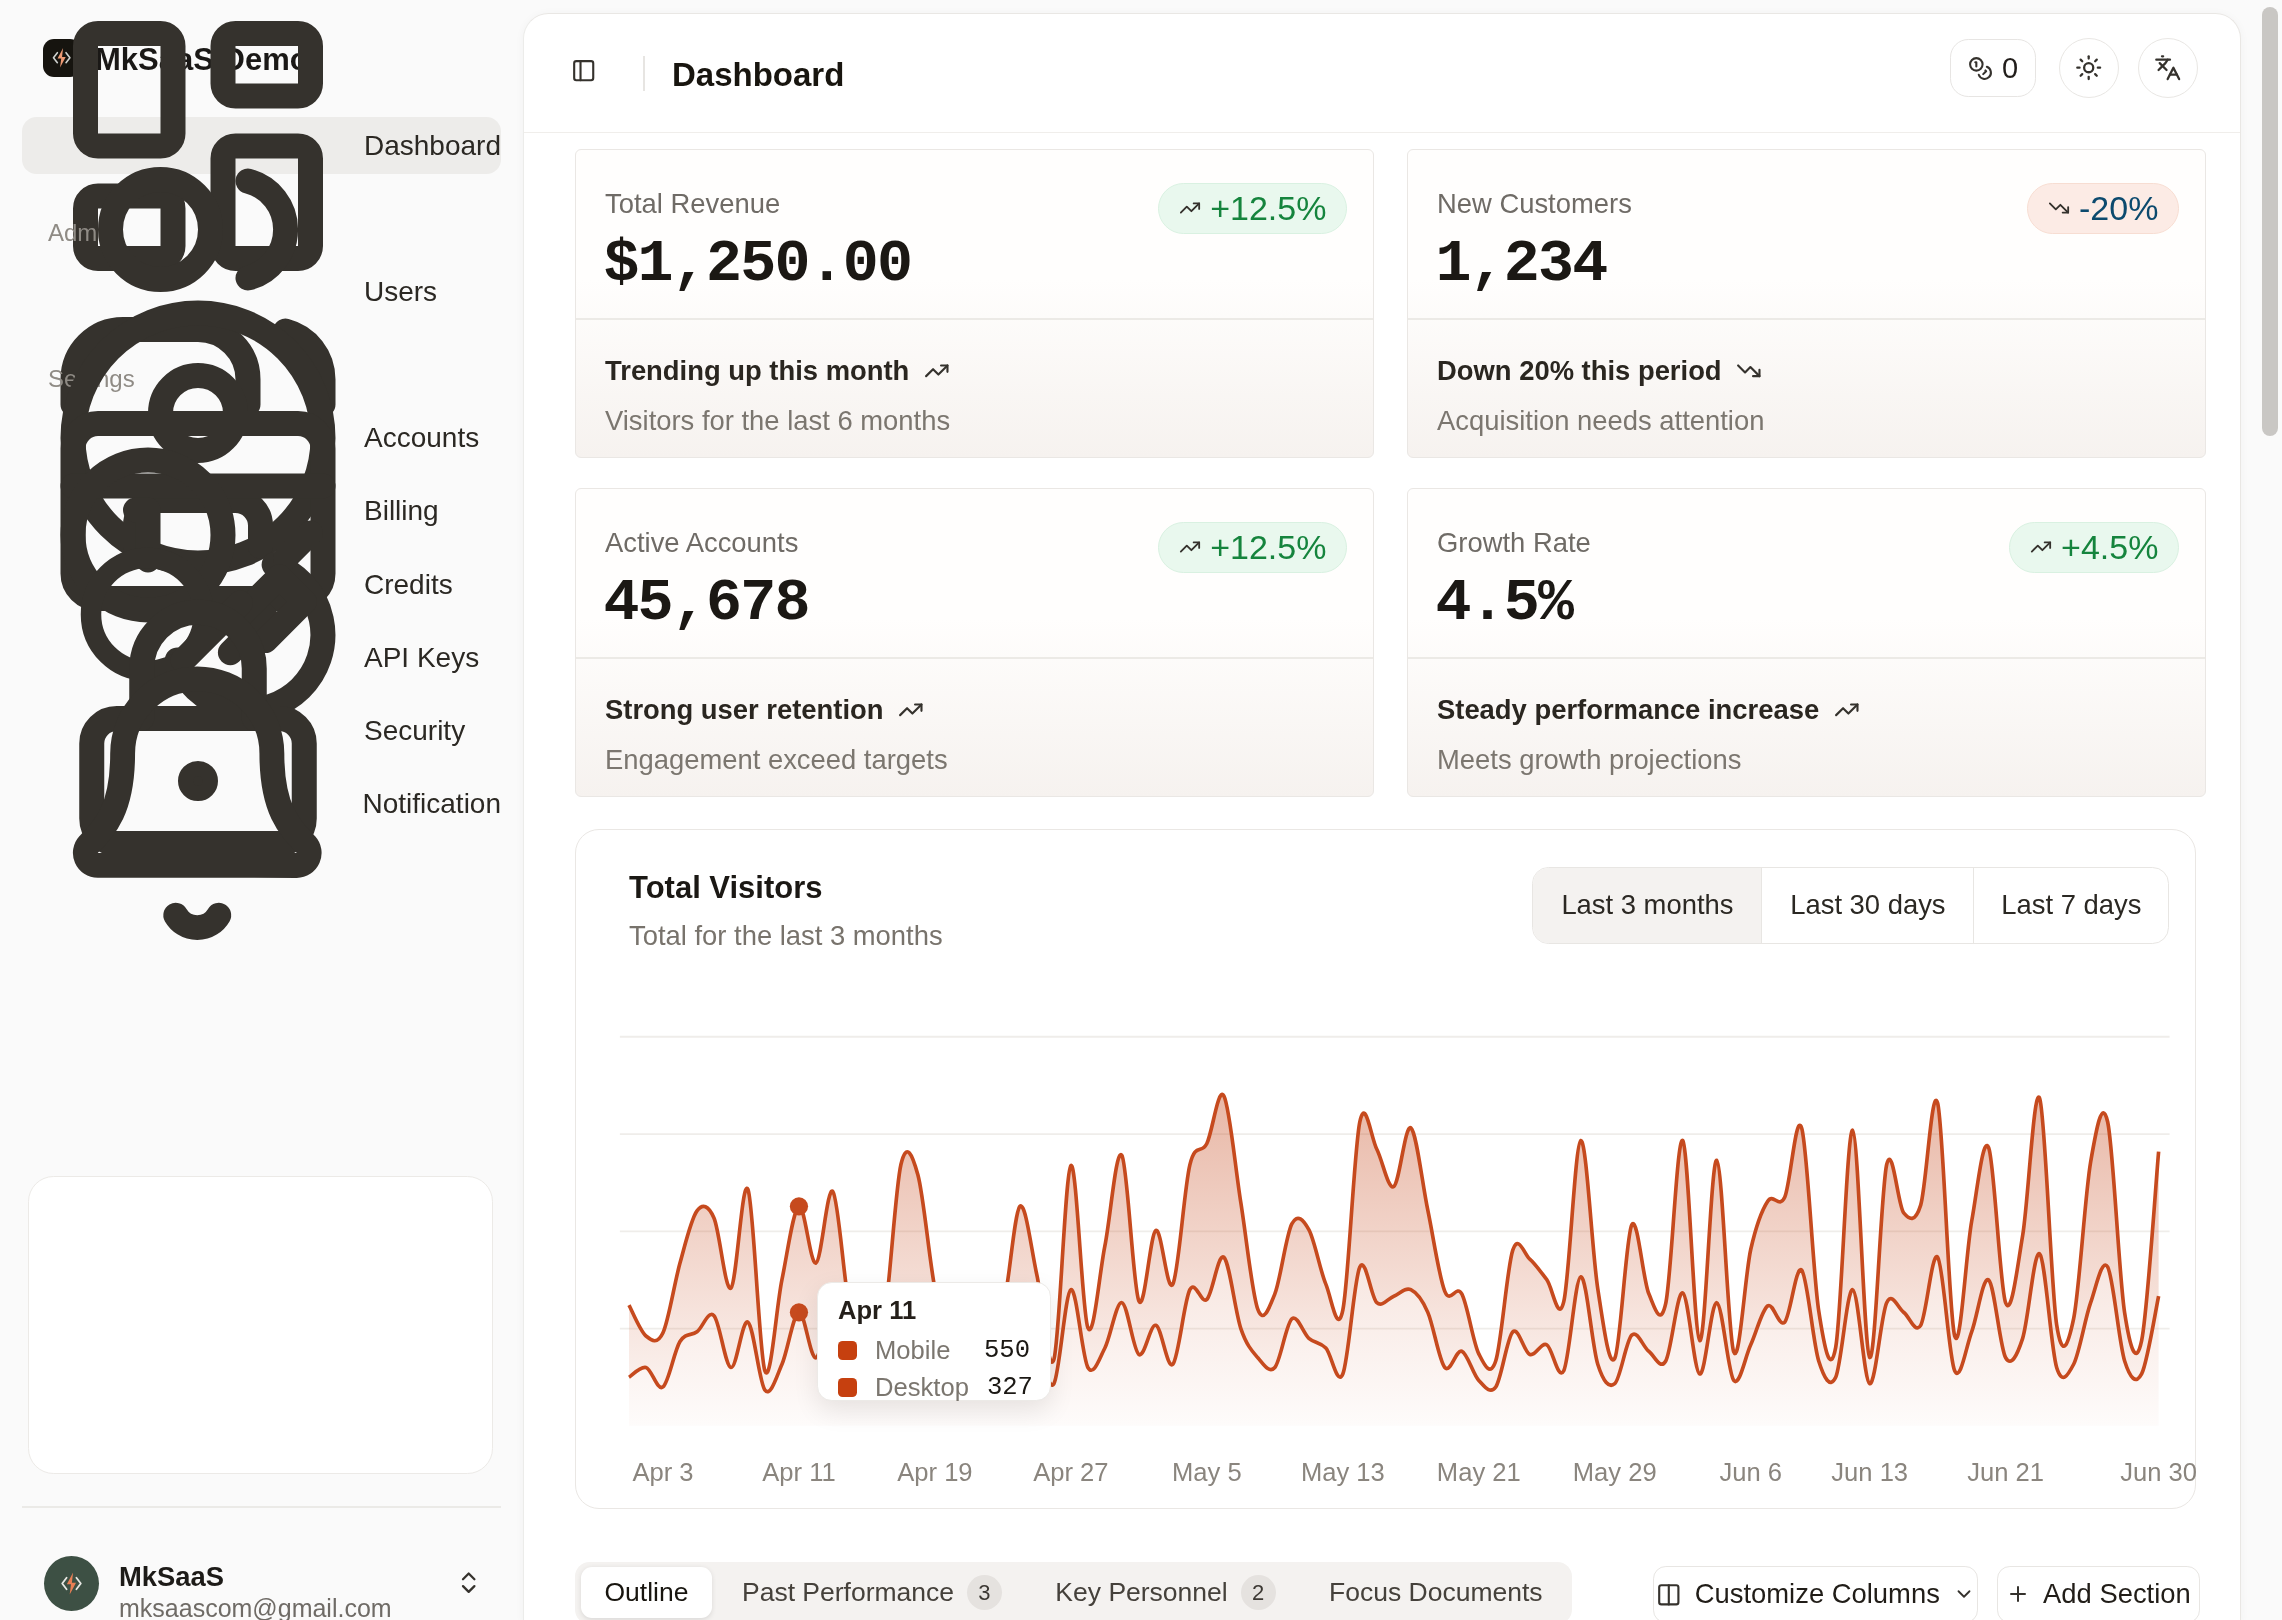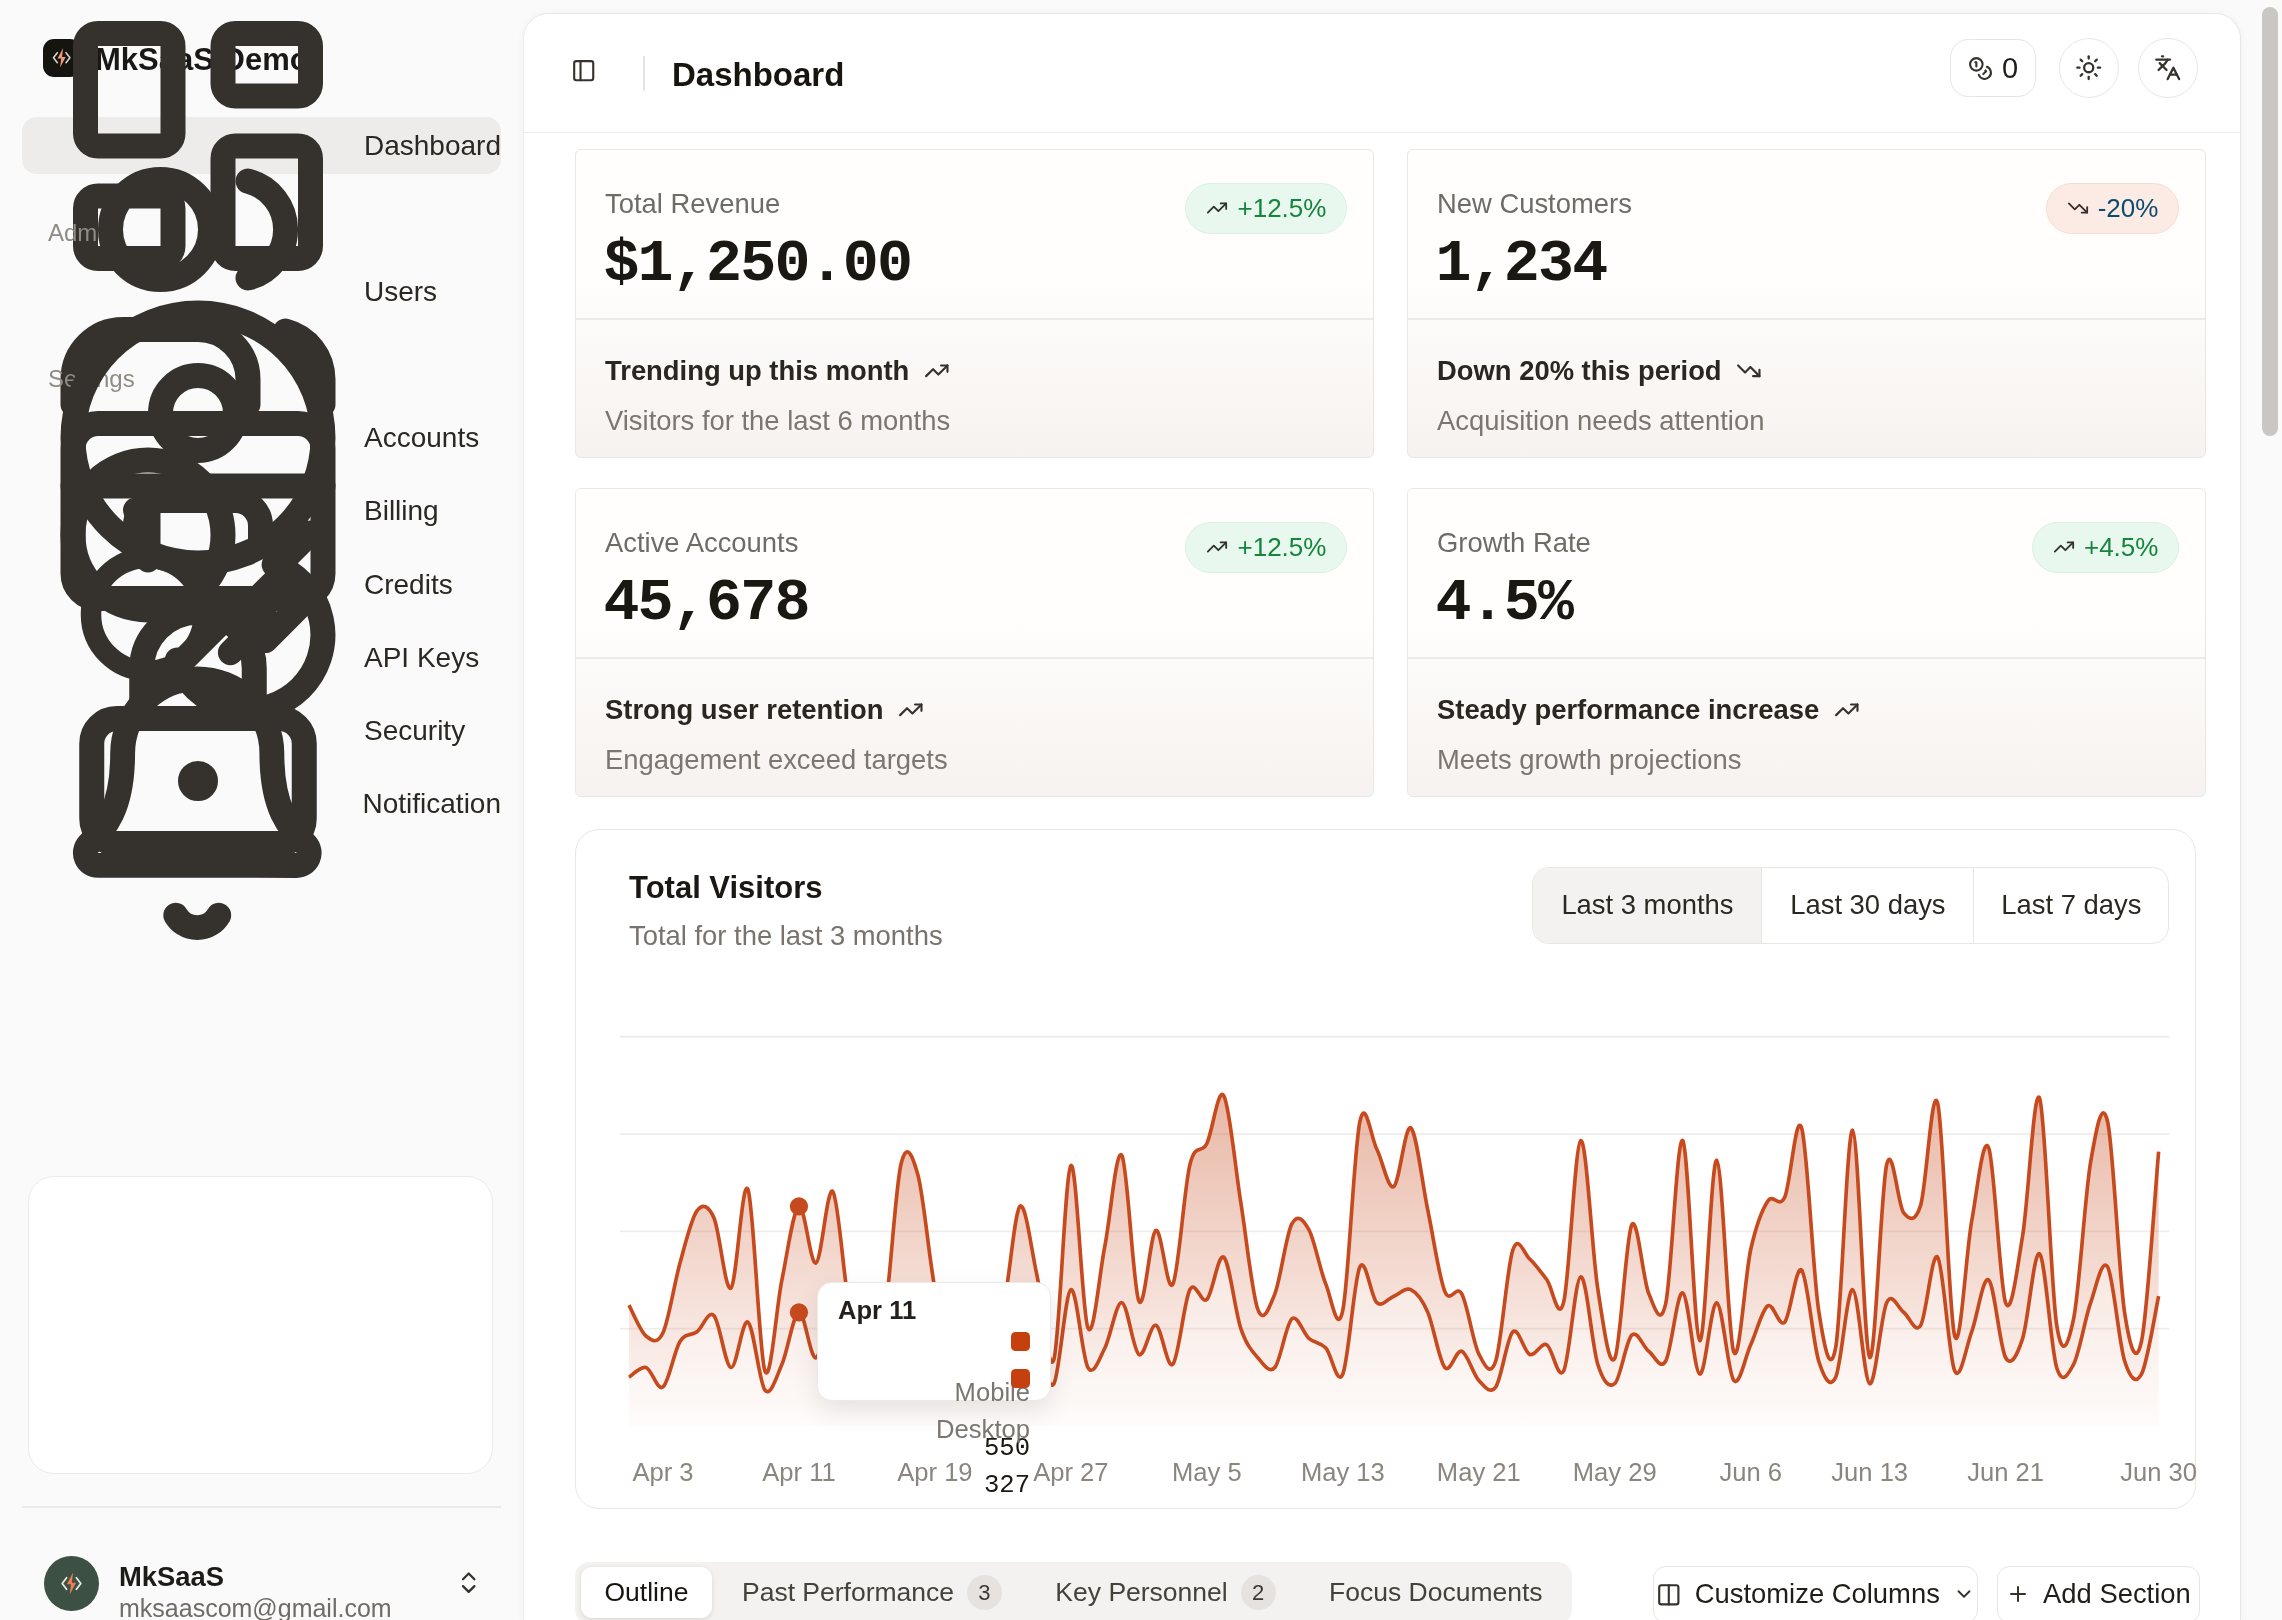--- a/index.html
+++ b/index.html
@@ -56,21 +56,21 @@
     background:linear-gradient(to top, #f6f2ef, #fffefd 58%); overflow:hidden; }
   .stat-card .s-label { position:absolute; left:29px; top:38px; font-size:27.4px; color:#6f6b66; }
   .stat-card .s-value { position:absolute; left:27.4px; top:80px; font-size:60px; font-weight:700;
     letter-spacing:-1.8px; color:#1b1814;font-family:Liberation Mono, monospace; }
   .stat-card .s-divider { position:absolute; left:0; top:168px; width:799px; height:1.8px; background:#eceae6; }
   .stat-card .s-foot1 { position:absolute; left:29px; top:205px; font-size:27.4px; font-weight:600;
     color:#2a2620; display:flex; align-items:center; gap:14.6px; }
   .stat-card .s-foot1 .icon { width:25.6px; height:25.6px; }
   .stat-card .s-foot2 { position:absolute; left:29px; top:255px; font-size:27.4px; color:#7b766f; }
   .badge { position:absolute; right:25.6px; top:33px; height:51px; border-radius:25.6px; padding:0 20px;
-    display:flex; align-items:center; gap:9.1px; font-size:26px; font-weight:500; }
+    display:flex; align-items:center; gap:9.1px; font-size:34px; font-weight:500; }
   .badge .icon { width:22px; height:22px; }
   .badge.up { color:#15843d; background:#e9f8ee; border:0.9px solid #d9f1e1; }
   .badge.down { color:#0c4a6e; background:#fcebe5; border:0.9px solid #f7ddd2; }
   #stat-0 { left:51px;  top:135px; } #stat-1 { left:883px; top:135px; }
   #stat-2 { left:51px;  top:474px; } #stat-3 { left:883px; top:474px; }
 
   
   #chart-card { left:51px; top:815px; width:1621px; height:680px; border:1.8px solid #eae7e4;
     border-radius:24px; background:#fff; }
   #chart-title { left:53px; top:40px; font-size:31px; font-weight:700; color:#1b1814;text-align:center; }
@@ -82,21 +82,21 @@
   .range-tab.active { background:#f4f2f0; }
   #rt-0 { width:228px; } #rt-1 { width:212px; border-left:1.8px solid #e8e6e3; }
   #rt-2 { width:195px; border-left:1.8px solid #e8e6e3; }
   #visitors-chart { left:0; top:0; width:1621px; height:680px; }
   .xtick { font-size:28px; fill:#8a857e; }
 
   
   #chart-tooltip { left:241px; top:452px; width:234px; height:119px; background:#fff;
     border:1.8px solid #eceae7; border-radius:14.6px; box-shadow:0 9.1px 25.6px rgba(0,0,0,.09); padding:12.8px 20px; }
   #tt-date { font-size:25.6px; font-weight:600; color:#241f1a; margin-bottom:7.3px; }
-  .tt-row { display:flex; align-items:flex-end; gap:27px; height:37px;flex-direction:column; }
+  .tt-row { display:flex; align-items:center; gap:18px; height:37px; }
   .tt-sq { width:19px; height:19px; border-radius:4.6px; background:#c6400f; flex:0 0 auto; }
   .tt-label { font-size:25.6px; color:#7b766f; }
   .tt-val { margin-left:auto; font-size:25.6px; color:#1b1814;
     font-family:"Liberation Mono","DejaVu Sans Mono",monospace; }
 
   
   #bottom-tabs { left:51px; top:1548px; height:62px; background:#f4f2f0; border-radius:14.6px;
     display:flex; align-items:center; padding:0 5.5px; gap:5.5px; }
   .btab { height:51px; display:flex; align-items:center; gap:12.8px; padding:0 24px; border-radius:11px;
     font-size:26.5px; color:#45413b; cursor:pointer; white-space:nowrap; }

